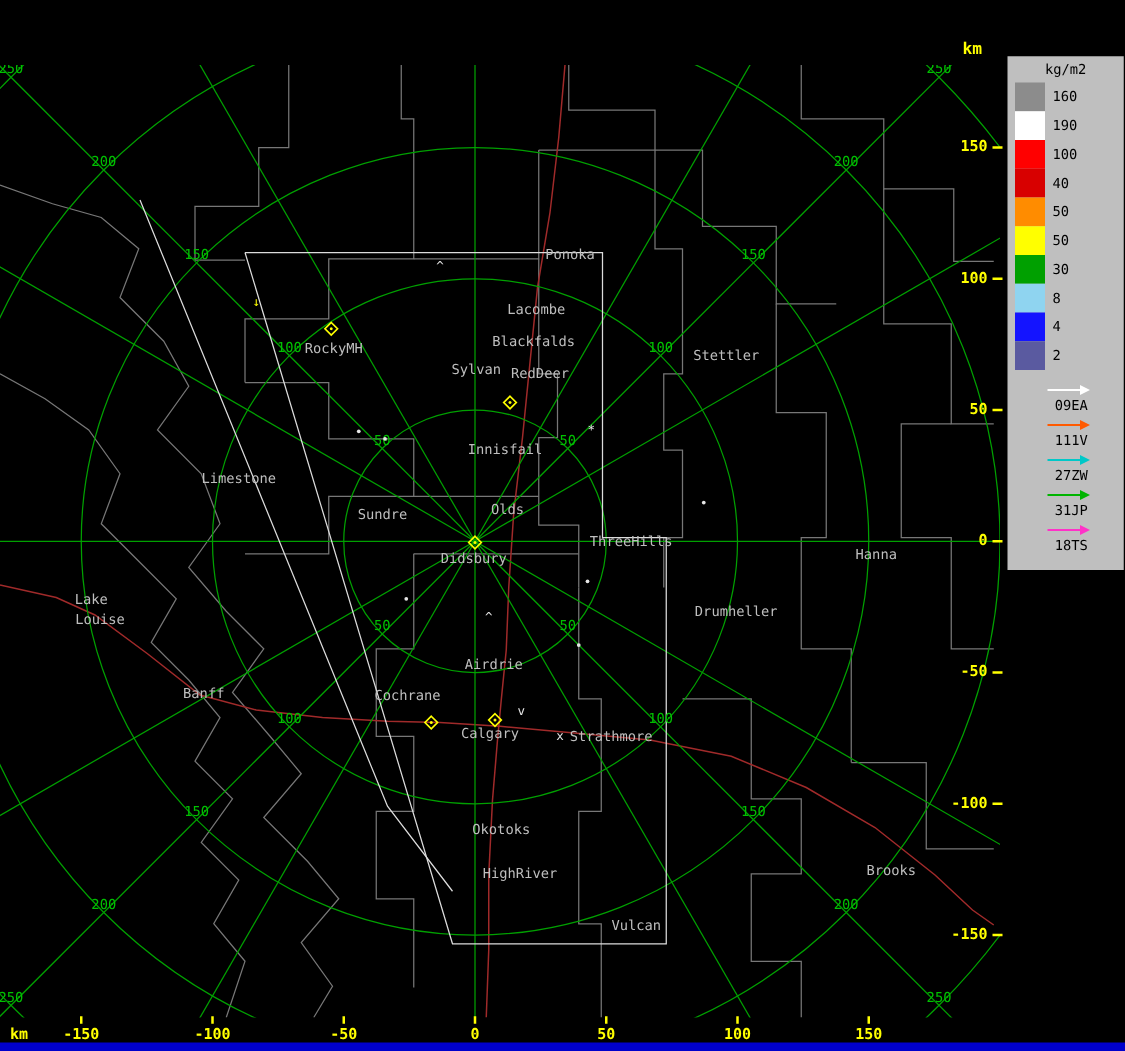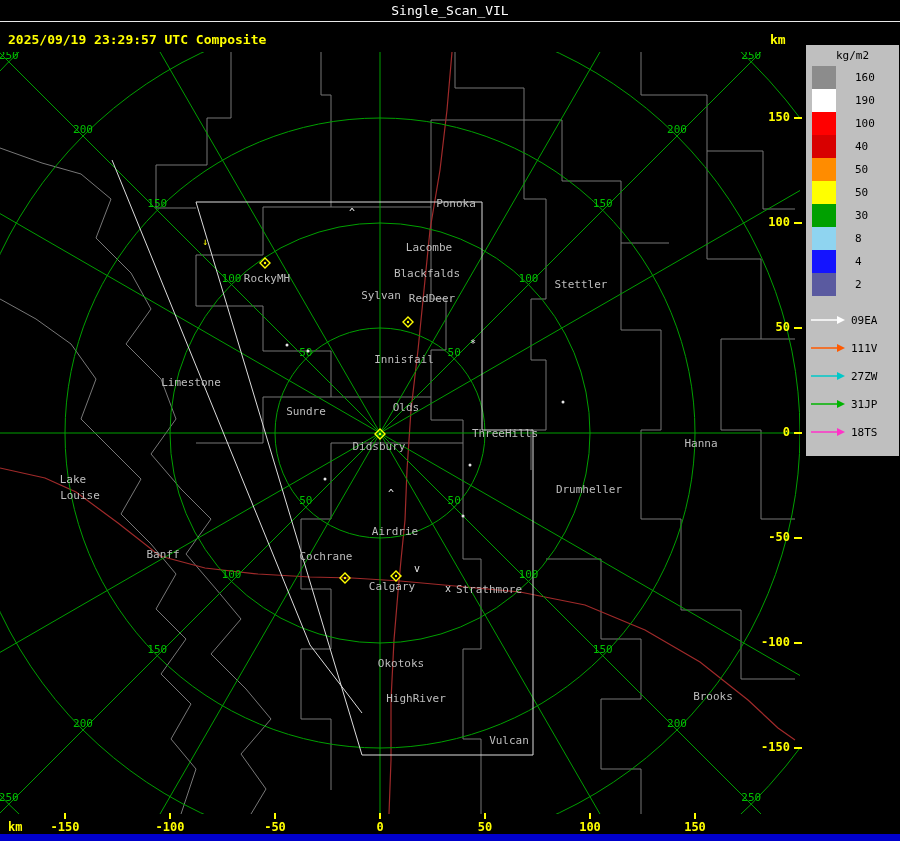--- a/index.html
+++ b/index.html
@@ -18,32 +18,30 @@
         font-size:12px;font-weight:bold;}
   .ytick{position:absolute;left:794px;width:8px;height:2px;background:#ffff00;}
   .xlab{position:absolute;top:820px;width:44px;text-align:center;color:#ffff00;
         font-size:12px;font-weight:bold;}
   .xtick{position:absolute;top:813px;width:2px;height:6px;background:#ffff00;}
   #km-bottom{position:absolute;left:8px;top:820px;color:#ffff00;font-size:12px;font-weight:bold;}
   .panel{position:absolute;left:806px;top:45px;width:93px;background:#bfbfbf;padding:4px 0 10px 0;}
   .panel-title{color:#000;font-size:11px;text-align:center;margin-bottom:4px;}
   .scale-row{display:flex;align-items:center;height:23px;padding-left:6px;}
   .swatch{width:24px;height:23px;}
-  .swlabel{color:#000;font-size:11px;margin-left:19px;}
+  .swlabel{color:#000;font-size:11px;margin-left:6px;}
   .tracks{margin-top:10px;}
-  .track-row{display:flex;align-items:center;height:28px;padding-left:4px;}
+  .track-row{display:flex;align-items:center;height:28px;padding-left:4px;flex-direction:column;}
   .track-label{color:#000;font-size:11px;margin-left:5px;}
   .bluebar{position:absolute;left:0;top:834px;width:100%;height:7px;background:#0000cc;}
 </style>
 </head>
 <body>
 
 <div id="screen">
-  <div class="titlebar">Single_Scan_VIL</div>
-  <div class="hdr" id="timestamp">2025/09/19 23:29:57 UTC Composite</div>
   <div class="hdr" id="km-top">km</div>
 
   <svg id="map-svg" width="800" height="762" viewBox="0 52 800 762">
       <path d="M231,52 L231,118 L207,118 L207,165 L156,165 L156,208 L196,208" fill="none" stroke="#777777" stroke-width="1"></path>
       <path d="M321,52 L321,95 L331,95 L331,207 L263,207 L263,255 L196,255 L196,306" fill="none" stroke="#777777" stroke-width="1"></path>
       <path d="M431,120 L431,207 L331,207" fill="none" stroke="#777777" stroke-width="1"></path>
       <path d="M455,52 L455,88 L524,88 L524,120 L431,120" fill="none" stroke="#777777" stroke-width="1"></path>
       <path d="M524,120 L562,120 L562,181 L621,181 L621,243 L669,243" fill="none" stroke="#777777" stroke-width="1"></path>
       <path d="M641,52 L641,95 L707,95 L707,151 L763,151 L763,209 L795,209" fill="none" stroke="#777777" stroke-width="1"></path>
       <path d="M196,306 L263,306 L263,351 L331,351 L331,397 L263,397 L263,443 L196,443" fill="none" stroke="#777777" stroke-width="1"></path>

